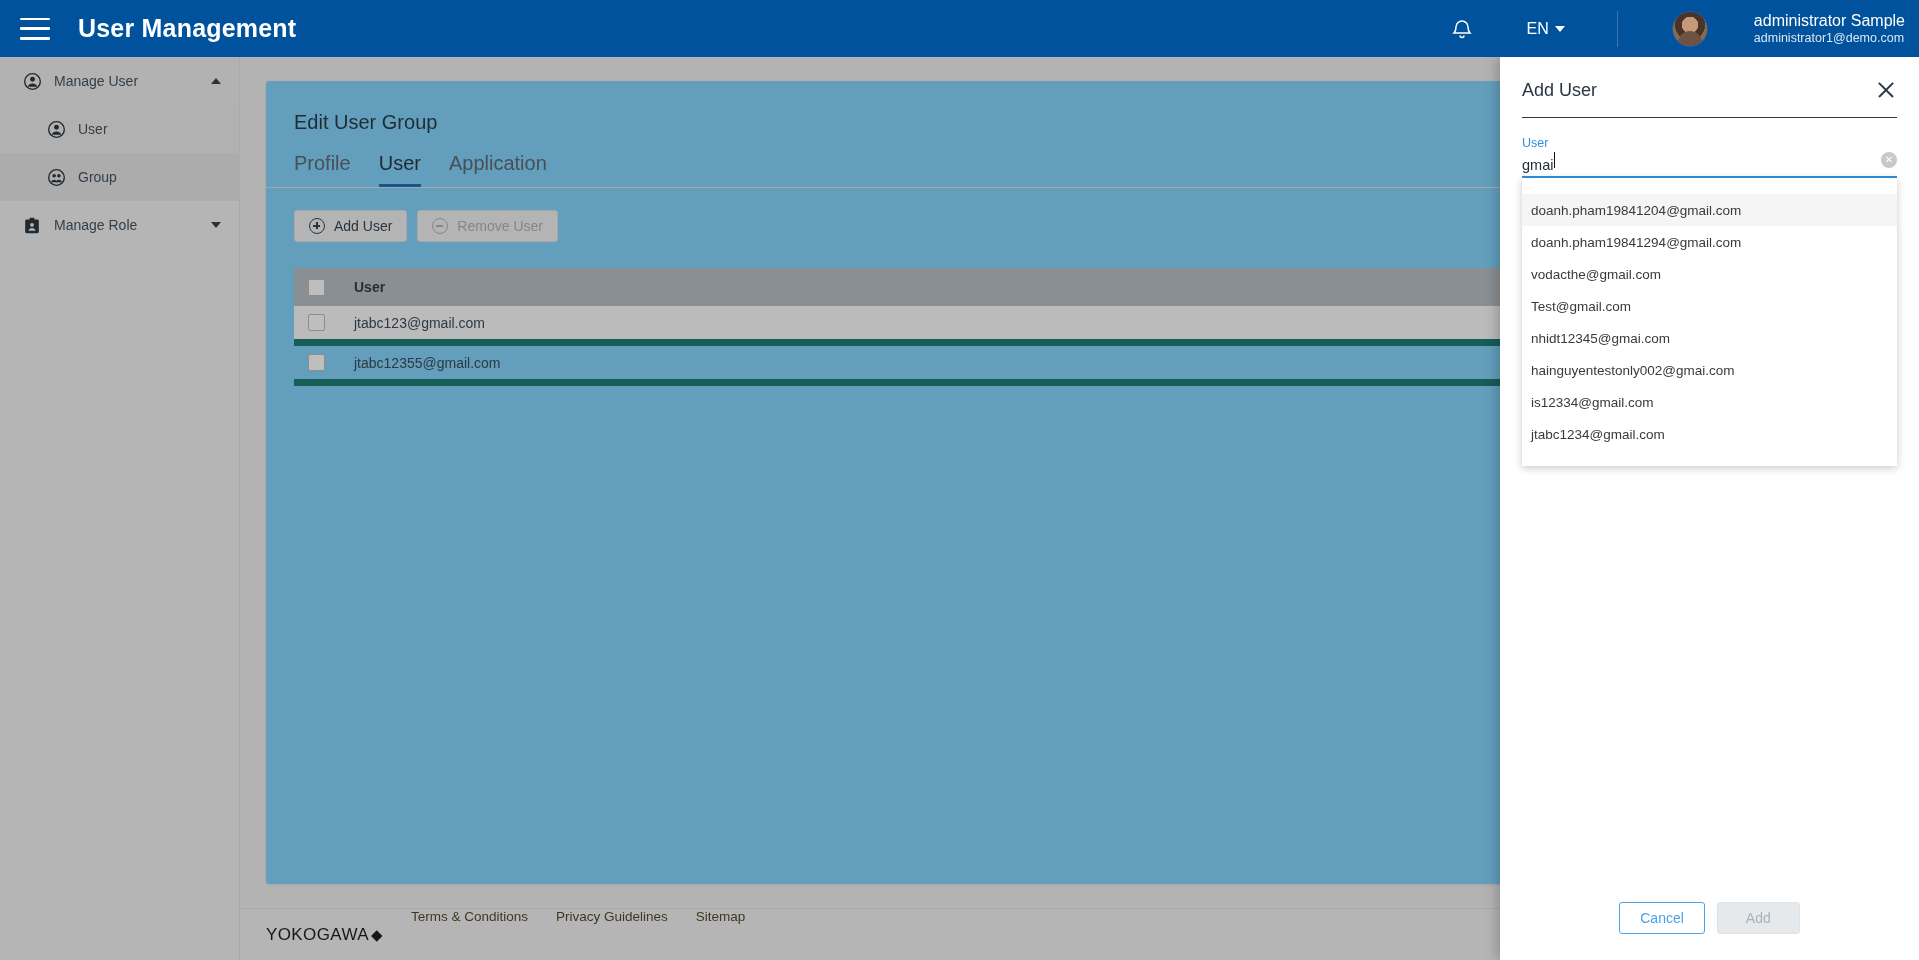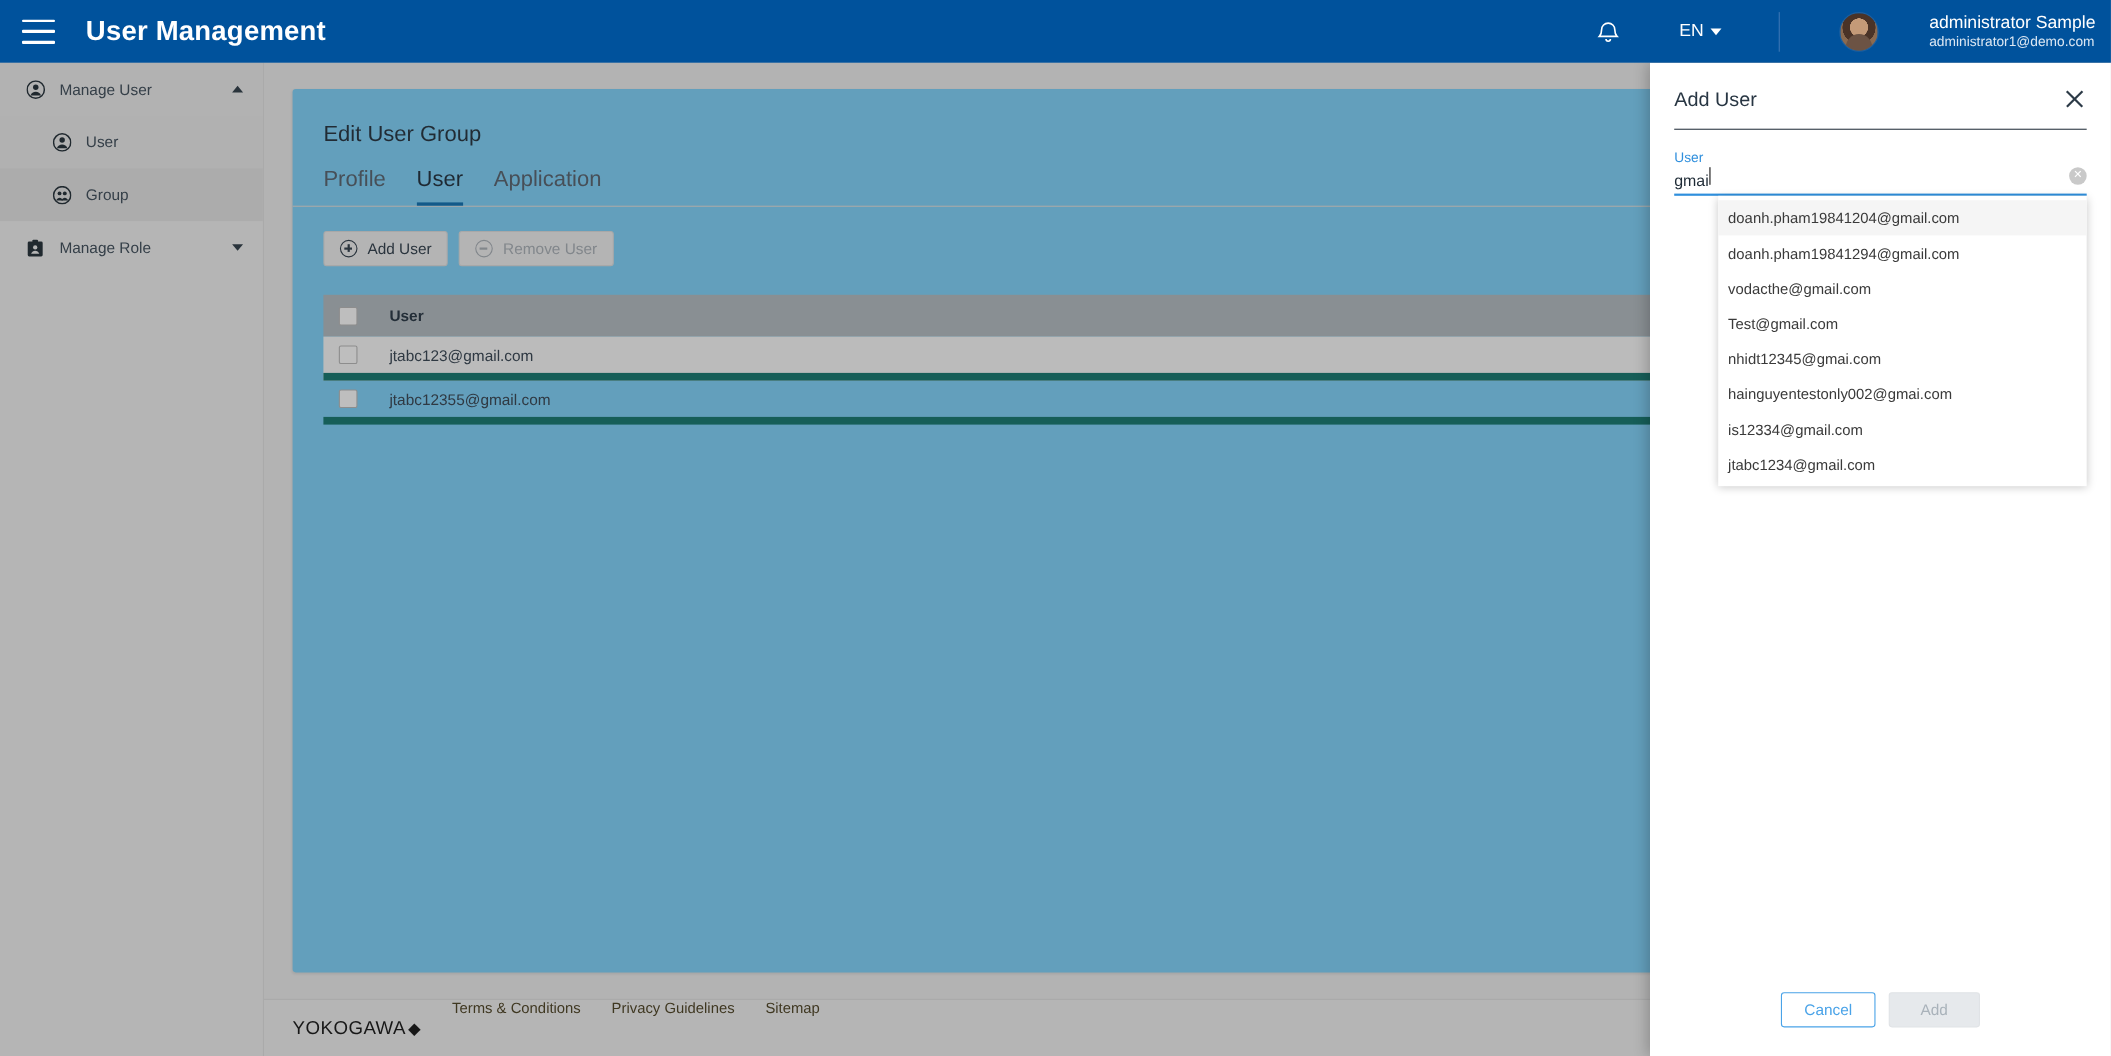--- a/index.html
+++ b/index.html
@@ -179,21 +179,21 @@
   .clear-btn {
     position: absolute; right: 0; width: 16px; height: 16px; border-radius: 50%;
     background: #c9c9c9; cursor: pointer;
     display: flex; align-items: center; justify-content: center;
     color: #fff; font-size: 10px; line-height: 1;
   }
 
   .dropdown {
     position: absolute; left: 22px; right: 22px; top: 0;
     background: #fff; box-shadow: 0 2px 8px rgba(0,0,0,.22);
-    padding: 4px 0; z-index: 5; margin-left: 40px;
+    padding: 16px 0; z-index: 5;
   }
   .dd-wrap { position: relative; padding: 6px 0 0 0; }
   .dd-item {
     height: 32px; display: flex; align-items: center;
     padding: 0 0 0 9px; font-size: 13.5px; color: #3a3a3a; cursor: pointer;
   }
   .dd-item.hl { background: #f5f5f5; }
 
   .drawer-foot {
     margin-top: auto; display: flex; justify-content: center;

